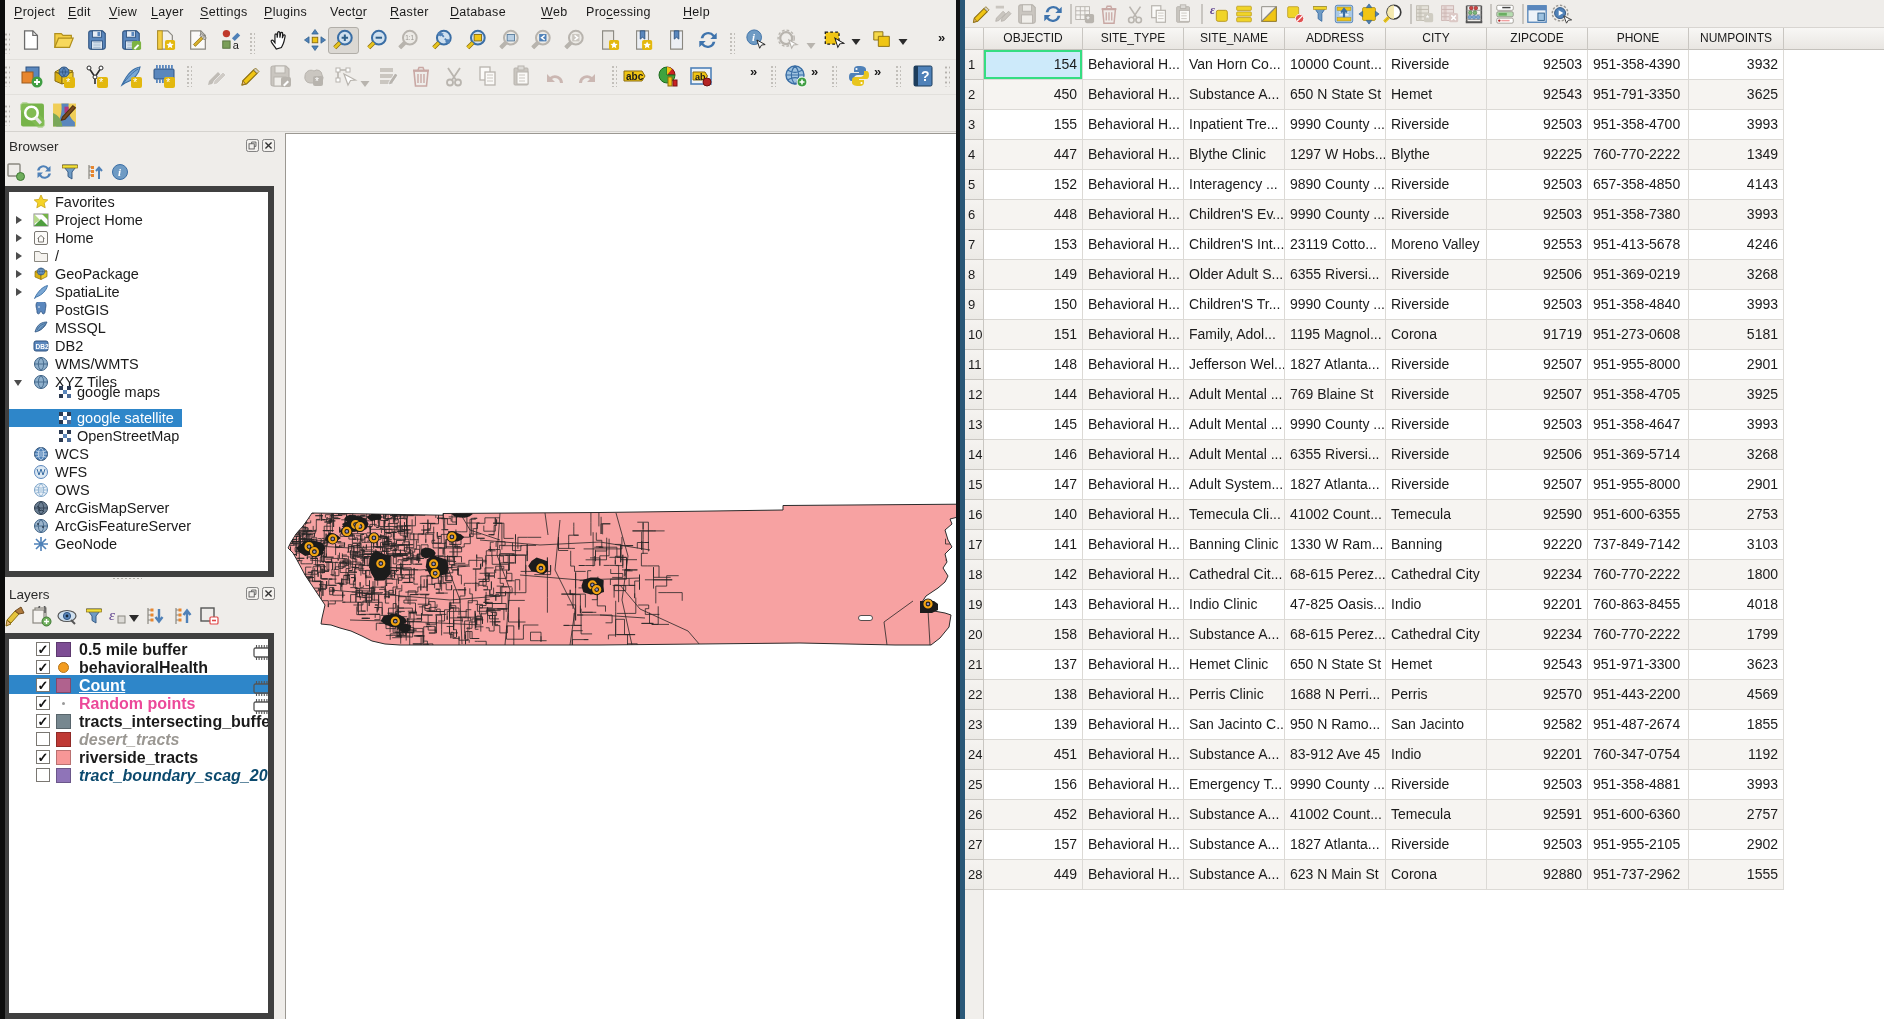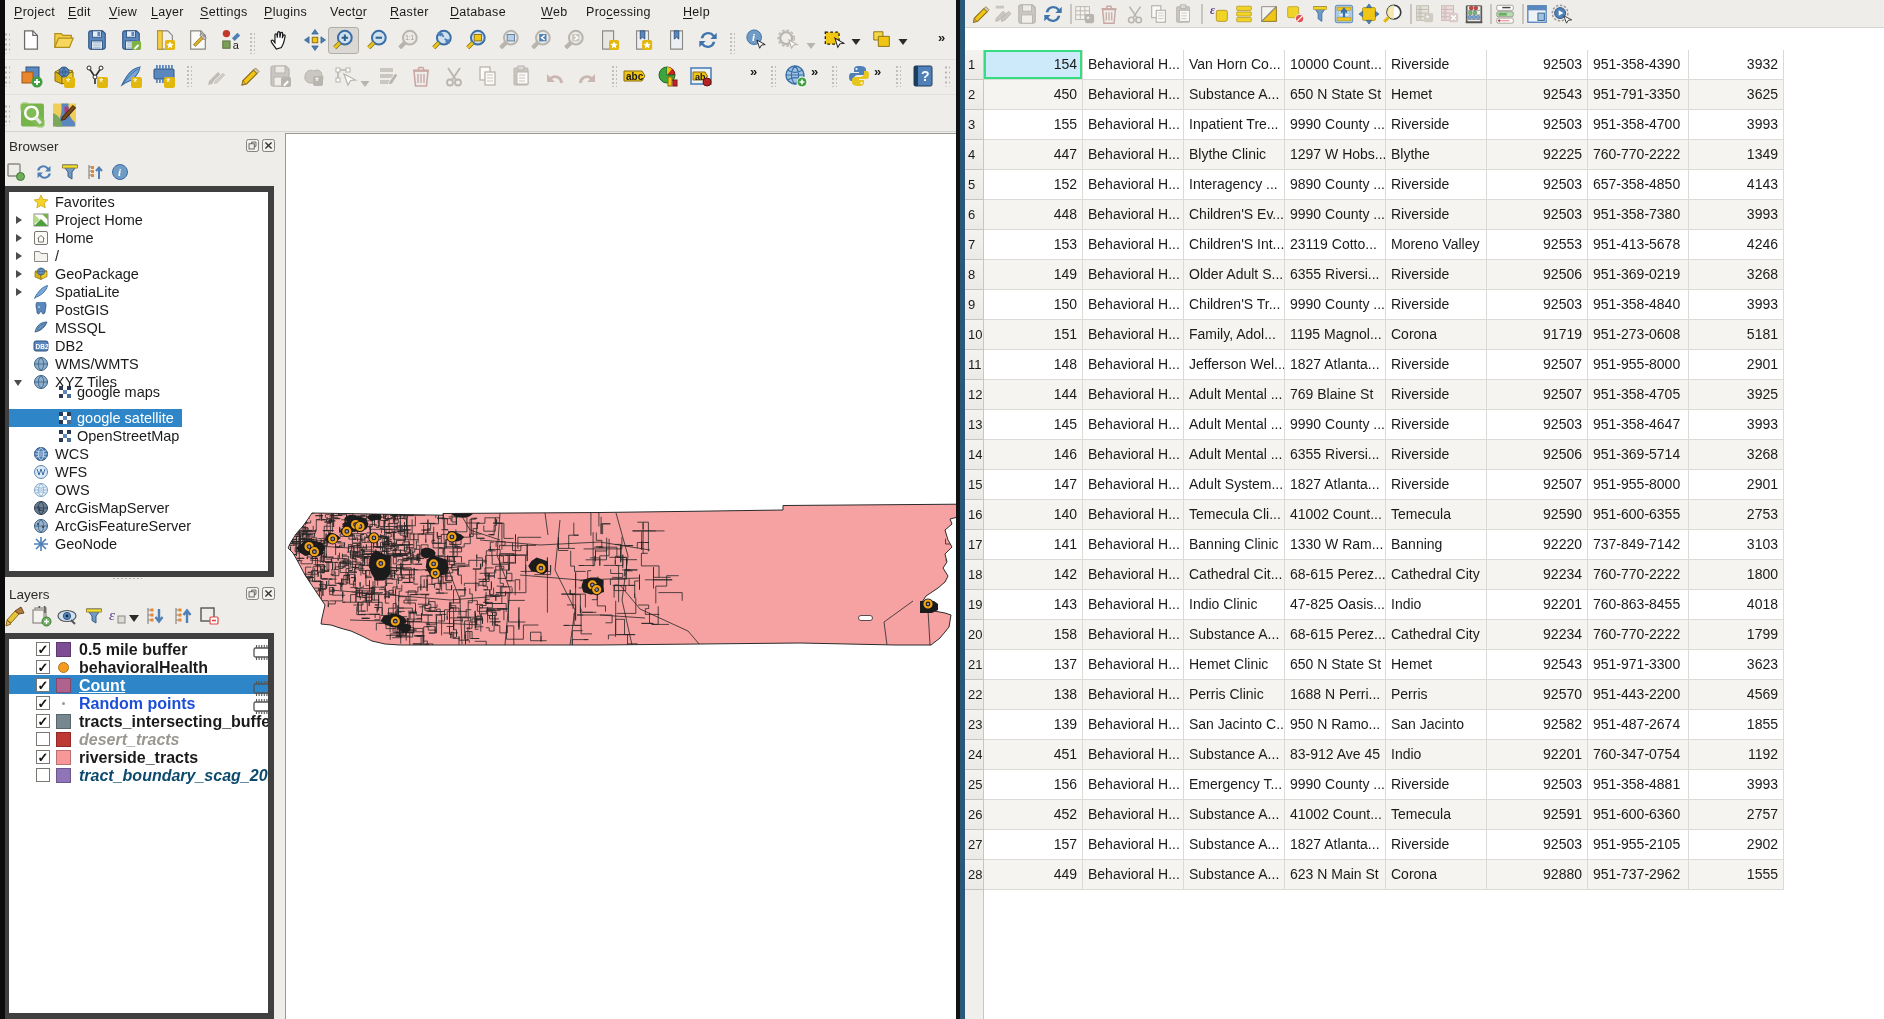--- a/index.html
+++ b/index.html
@@ -883,21 +883,21 @@
               <path d="M9.7 13 v3" stroke="#555" stroke-width="1.1"></path>
               <path d="M12.3 13 v3" stroke="#555" stroke-width="1.1"></path>
               <path d="M14.9 13 v3" stroke="#555" stroke-width="1.1"></path>
               <path d="M17.5 13 v3" stroke="#555" stroke-width="1.1"></path>
             </svg>
           </div>
         </div>
         <div class="titem" style="left:0;top:55px;width:268px;height:18px">
           <div class="cb">✓</div>
           <div class="sw" style="width:3px;height:3px;border-radius:50%;background:#999;left:53px;top:8px"></div>
-          <span class="lname" style="color:#1d4ed8">Random points</span>
+          <span class="lname" style="color:#ec4899">Random points</span>
           <div class="chip" style="width:22px;height:16px;right:3px">
             <svg width="22" height="16" viewBox="0 0 22 16" style="position:absolute;right:0;top:1px">
               <rect x="2" y="4" width="18" height="9" rx="1.5" fill="none" stroke="#555" stroke-width="1.3"></rect>
               <path d="M4.5 4 v-3" stroke="#555" stroke-width="1.1"></path>
               <path d="M7.1 4 v-3" stroke="#555" stroke-width="1.1"></path>
               <path d="M9.7 4 v-3" stroke="#555" stroke-width="1.1"></path>
               <path d="M12.3 4 v-3" stroke="#555" stroke-width="1.1"></path>
               <path d="M14.9 4 v-3" stroke="#555" stroke-width="1.1"></path>
               <path d="M17.5 4 v-3" stroke="#555" stroke-width="1.1"></path>
               <path d="M4.5 13 v3" stroke="#555" stroke-width="1.1"></path>
@@ -1817,20 +1817,31 @@
         <span style="position:absolute;left:585px;top:3px;width:22px;height:22px;display:flex;align-items:center;justify-content:center">
           <svg class="ic" width="24" height="24" viewBox="0 0 24 24" style="">
             <circle cx="11" cy="11" r="8.5" fill="none" stroke="#9a9792" stroke-width="1.6" stroke-dasharray="2.6 1.8"></circle>
             <circle cx="11" cy="11" r="6" fill="#4f81b8" stroke="#2e5380"></circle>
             <path d="M9.5 8 l5 3 -5 3z" fill="#fff"></path>
             <path d="M15 14 l3 8 2-3.2 3.6-.4z" fill="#fff" stroke="#333" stroke-width="1"></path>
           </svg>
         </span>
       </div>
     </div>
+<div id="atthdr" class="abs">
+<div class="hcell" style="left:0;width:19px"></div>
+<div class="hcell" style="left:19px;width:99px">OBJECTID</div>
+<div class="hcell" style="left:118px;width:101px">SITE_TYPE</div>
+<div class="hcell" style="left:219px;width:101px">SITE_NAME</div>
+<div class="hcell" style="left:320px;width:101px">ADDRESS</div>
+<div class="hcell" style="left:421px;width:101px">CITY</div>
+<div class="hcell" style="left:522px;width:101px">ZIPCODE</div>
+<div class="hcell" style="left:623px;width:101px">PHONE</div>
+<div class="hcell" style="left:724px;width:95px">NUMPOINTS</div>
+</div>
 <div id="rowswrap" class="abs">
       <div class="row odd">
         <div class="rh">1</div>
         <div class="c r sel" style="width:99px">154</div>
         <div class="c l" style="width:101px">Behavioral H...</div>
         <div class="c l" style="width:101px">Van Horn Co...</div>
         <div class="c l" style="width:101px">10000 Count...</div>
         <div class="c l" style="width:101px">Riverside</div>
         <div class="c r" style="width:101px">92503</div>
         <div class="c l" style="width:101px">951-358-4390</div>

